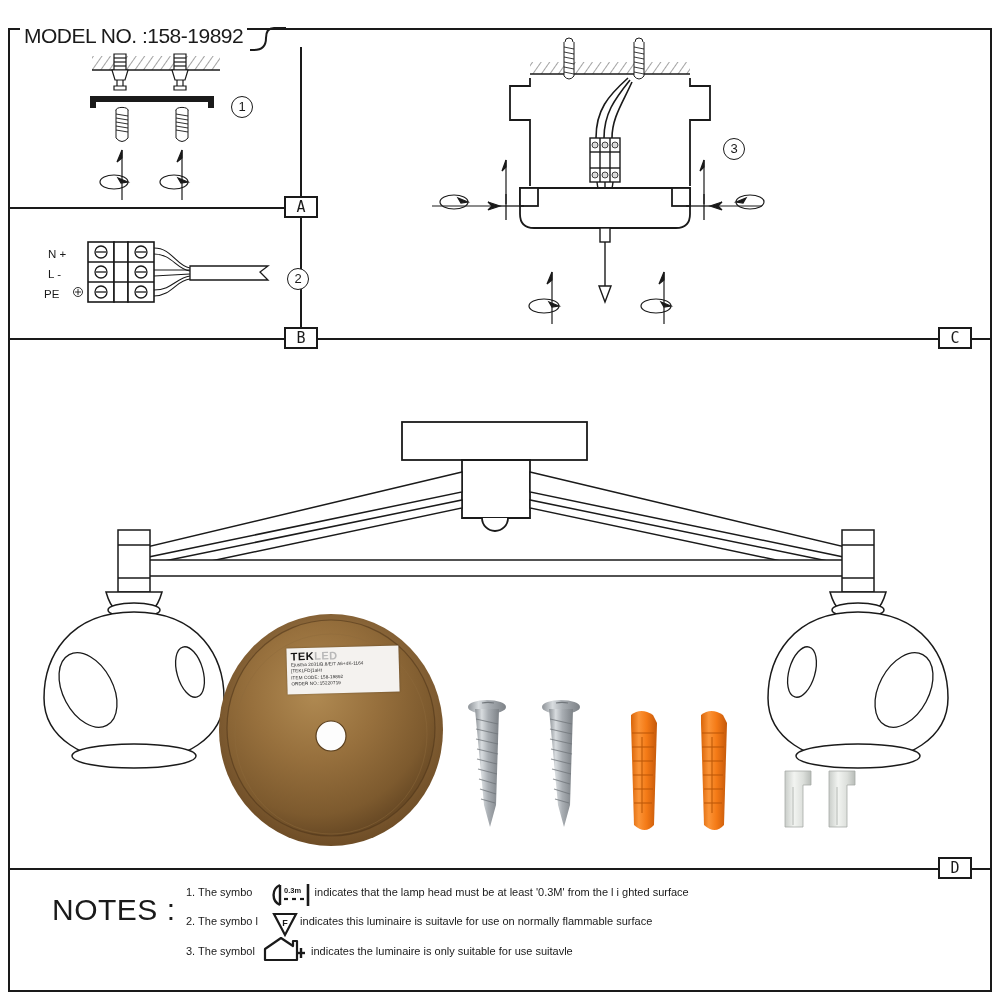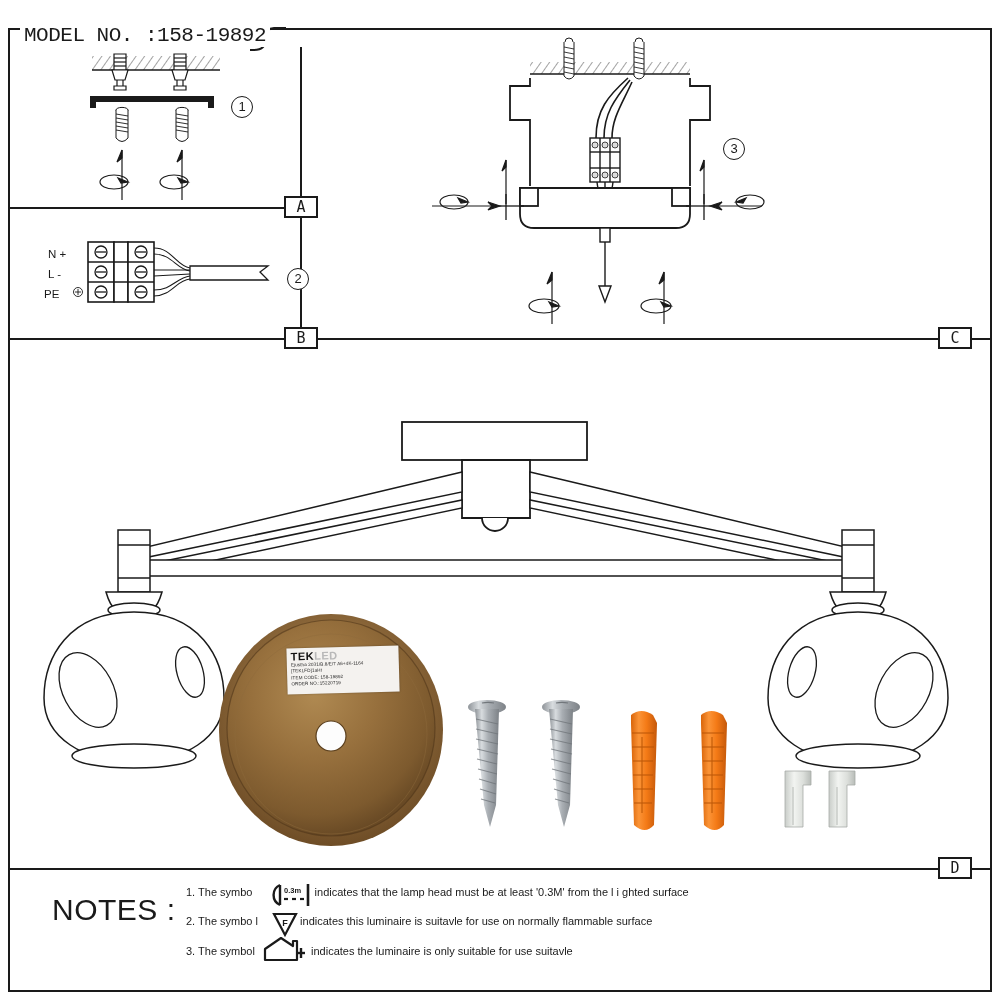--- a/index.html
+++ b/index.html
@@ -14,21 +14,21 @@
 
   
   #outer-frame {
     left: 8px; top: 28px; width: 984px; height: 964px;
     border: 2px solid #1a1a1a;
   }
 
   
   #model-no {
     left: 20px; top: 24px;
-    font-family: Liberation Mono, monospace;
+    font-family: Liberation Sans, sans-serif;
     font-size: 21px; letter-spacing: -0.5px;
     color: #1a1a1a; white-space: nowrap;
     background: #fff; padding: 0 4px;
     z-index: 6;
   }
   #model-tab-curve { left: 248px; top: 26px; z-index: 5; }
 
   
   .rule { background: #1a1a1a; }
   #v-div-ab   { left: 300px; top: 47px;  width: 2px;  height: 292px; }

